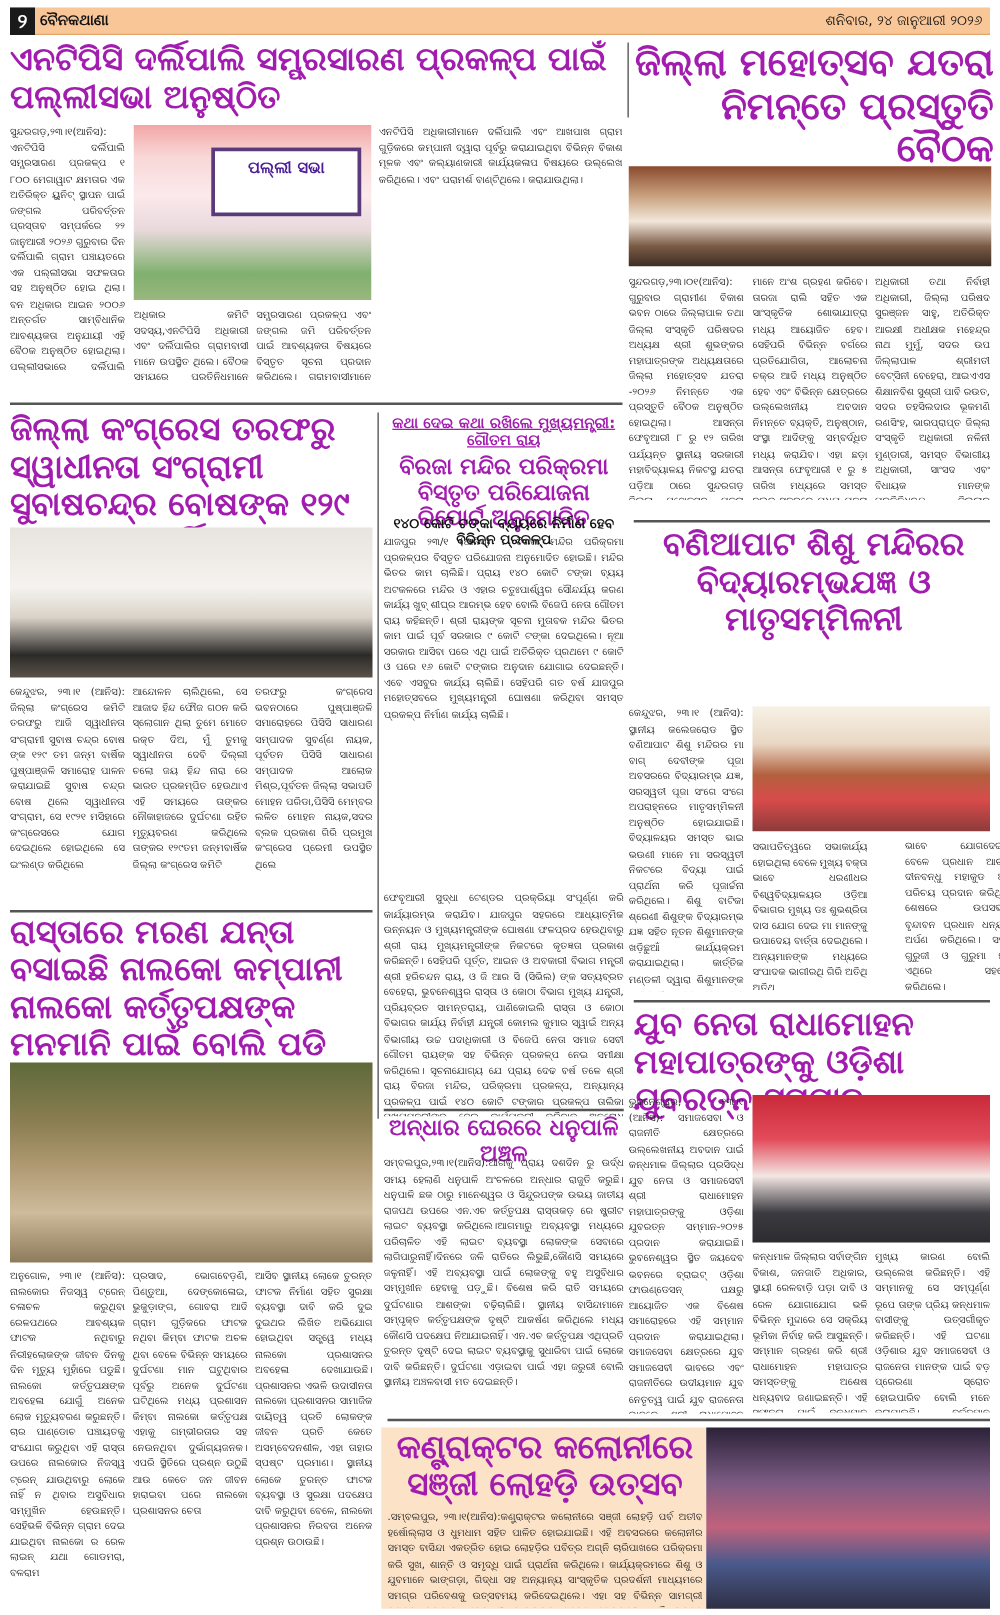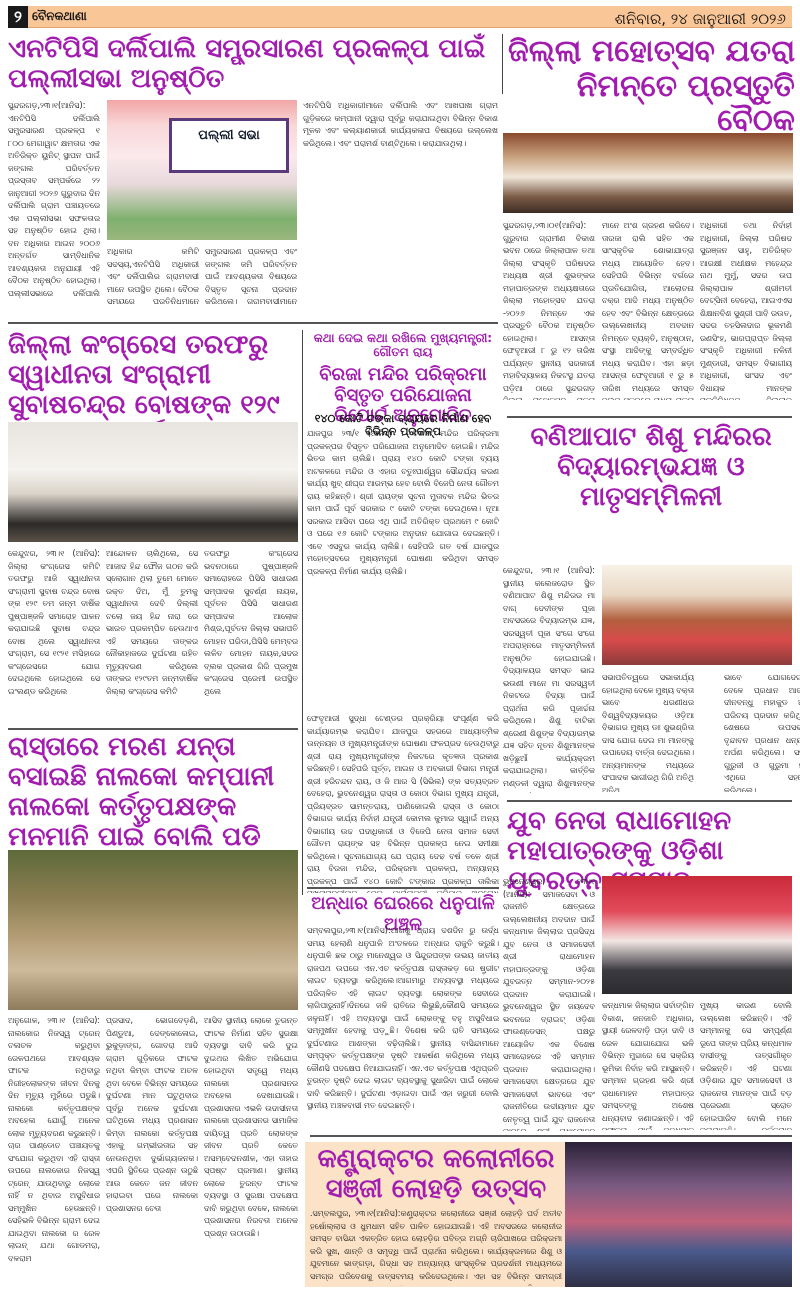--- a/index.html
+++ b/index.html
@@ -1,40 +1,40 @@
 <!DOCTYPE html>
 <html><head>
 <meta charset="utf-8">
 <style>
   * { box-sizing: border-box; margin: 0; padding: 0; }
   body { width: 800px; height: 1292px; background: #fff; font-family: "DejaVu Sans", sans-serif; color: #111; position: relative; overflow: hidden; }
   .masthead { position: absolute; left: 8px; top: 6px; width: 784px; height: 22px; background: #f9c697; border-bottom: 1px solid #e2a56c; }
   .page-num { position: absolute; left: 0; top: 0; width: 20px; height: 22px; background: #1a1a1a; color: #fff; font-weight: bold; font-size: 16px; text-align: center; line-height: 22px; }
   .paper-name { position: absolute; left: 24px; top: 3px; font-size: 12px; font-weight: bold; }
-  .paper-date { position: absolute; right: 6px; top: 4px; font-size: 15px; }
+  .paper-date { position: absolute; right: 6px; top: 4px; font-size: 11px; }
   .headline { position: absolute; font-weight: bold; color: #a21caf; line-height: 1.15; }
   .h-xl { font-size: 30px; }
   .h-lg { font-size: 26px; }
   .h-md { font-size: 18px; }
   .h-sm { font-size: 12px; }
   .col-text { position: absolute; font-size: 8px; line-height: 12.5px; color: #222; text-align: justify; overflow: hidden; }
   .photo { position: absolute; overflow: hidden; }
   .rule { position: absolute; background: #555; height: 2px; }
   .vrule { position: absolute; background: #444; width: 1px; }
   .boxed { position: absolute; background: #fce2c6; }
   
   .ph-pallisabha { background: linear-gradient(180deg,#f2a6a6 0%,#f9d7d7 18%,#fbe9ec 40%,#e9d9dc 60%,#7fb06e 85%,#9ab77f 100%); }
   .ph-banner { position:absolute; right:8px; top:18px; width:120px; height:55px; background:#fff; border:3px solid #5a3a7a; }
   .ph-meeting { background: linear-gradient(180deg,#8a4a2e 0%,#c9a27f 30%,#f1e7da 55%,#7a5a45 80%,#3e2d24 100%); }
   .ph-congress { background: linear-gradient(180deg,#e8e4df 0%,#f5f3ef 40%,#d9d2c8 60%,#2c2a28 85%,#5a5248 100%); }
   .ph-school { background: linear-gradient(180deg,#f7f2e6 0%,#e9d7c4 30%,#b2603e 55%,#d84b4b 75%,#8c3b3b 100%); }
   .ph-road { background: linear-gradient(180deg,#5e6a3a 0%,#8b7e52 30%,#b59e77 55%,#cdbb9c 75%,#8e7b5c 100%); }
   .ph-award { background: linear-gradient(180deg,#c92a3a 0%,#e34b5a 30%,#f3e7e4 55%,#3b3a40 80%,#2b2b30 100%); }
   .ph-lohri { background: linear-gradient(180deg,#2b2238 0%,#7a5a82 30%,#c0627c 55%,#4a5a8c 75%,#2f2f45 100%); }
-  .banner-text { position:absolute; left:0; right:0; top:6px; text-align:center; font-size:13px; font-weight:bold; color:#0f172a; }
+  .banner-text { position:absolute; left:0; right:0; top:6px; text-align:center; font-size:13px; font-weight:bold; color:#4c1d95; }
   .caption-sub { position:absolute; font-size:11px; font-weight:bold; }
 </style>
 </head>
 <body>
 
 <div class="masthead">
   <div class="page-num">୨</div>
   <div class="paper-name">ବୈନକଥାଣା</div>
   <div class="paper-date">ଶନିବାର, ୨୪ ଜାନୁଆରୀ ୨୦୨୬</div>
 </div>
@@ -61,21 +61,21 @@
 <div class="rule" style="left:8px;top:322px;width:490px;"></div>
 
 <div class="headline h-lg" style="left:8px;top:330px;width:290px;">ଜିଲ୍ଲା କଂଗ୍ରେସ ତରଫରୁ ସ୍ୱାଧୀନତା ସଂଗ୍ରାମୀ ସୁବାଷଚନ୍ଦ୍ର ବୋଷଙ୍କ ୧୨୯ ତମ ଜନ୍ମ ବାର୍ଷିକ ପାଳନ</div>
 <div class="photo ph-congress" style="left:8px;top:422px;width:290px;height:120px;"></div>
 <div class="col-text" style="left:8px;top:548px;width:92px;height:150px;">କେନ୍ଦୁଝର, ୨୩।୧ (ଆନିସ): ଜିଲ୍ଲା କଂଗ୍ରେସ କମିଟି ତରଫରୁ ଆଜି ସ୍ୱାଧୀନତା ସଂଗ୍ରାମୀ ସୁବାଷ ଚନ୍ଦ୍ର ବୋଷ ଙ୍କ ୧୨୯ ତମ ଜନ୍ମ ବାର୍ଷିକ ପୁଷ୍ପାଞ୍ଜଳି ସମାରୋହ ପାଳନ କରାଯାଇଛି ସୁବାଷ ଚନ୍ଦ୍ର ବୋଷ ଥିଲେ ସ୍ୱାଧୀନତା ସଂଗ୍ରାମ, ସେ ୧୯୨୧ ମସିହାରେ କଂଗ୍ରେସରେ ଯୋଗ ଦେଇଥିଲେ ହୋଇଥିଲେ ସେ ଇଂଲଣ୍ଡ କରିଥିଲେ</div>
 <div class="col-text" style="left:106px;top:548px;width:92px;height:150px;">ଆନ୍ଦୋଳନ ଚାଲିଥିଲେ, ସେ ଆଜାଦ ହିନ୍ଦ ଫୌଜ ଗଠନ କରି ସ୍ଲୋଗାନ ଥିଲା ତୁମେ ମୋତେ ରକ୍ତ ଦିଅ, ମୁଁ ତୁମକୁ ସ୍ୱାଧୀନତା ଦେବି ଦିଲ୍ଲୀ ଚଲୋ ଜୟ ହିନ୍ଦ ନାରା ରେ ଭାରତ ପ୍ରକମ୍ପିତ ହେଉଥାଏ ଏହି ସମୟରେ ତାଙ୍କର ନୌକାହାଜରେ ଦୁର୍ଘଟଣା ରହିତ ମୃତ୍ୟୁବରଣ କରିଥିଲେ ତାଙ୍କର ୧୨୯ତମ ଜନ୍ମବାର୍ଷିକ ଜିଲ୍ଲା କଂଗ୍ରେସ କମିଟି</div>
 <div class="col-text" style="left:204px;top:548px;width:94px;height:150px;">ତରଫରୁ କଂଗ୍ରେସ ଭବନଠାରେ ପୁଷ୍ପାଞ୍ଜଳି ସମାରୋହରେ ପିସିସି ସାଧାରଣ ସମ୍ପାଦକ ସୁବର୍ଣ୍ଣ ନାୟକ, ପୂର୍ବତନ ପିସିସି ସାଧାରଣ ସମ୍ପାଦକ ଆଲୋକ ମିଶ୍ର,ପୂର୍ବତନ ଜିଲ୍ଲା ସଭାପତି ମୋହନ ପରିଡା,ପିସିସି ମେମ୍ବର ଲଳିତ ମୋହନ ନାୟକ,ସଦର ବ୍ଲକ ପ୍ରକାଶ ଗିରି ପ୍ରମୁଖ କଂଗ୍ରେସ ପ୍ରେମୀ ଉପସ୍ଥିତ ଥିଲେ</div>
 
 <div class="vrule" style="left:302px;top:330px;height:565px;"></div>
 
-<div class="headline h-sm" style="left:307px;top:332px;width:192px;text-align:center;">କଥା ଦେଇ କଥା ରଖିଲେ ମୁଖ୍ୟମନ୍ତ୍ରୀ: ଗୌତମ ରାୟ</div>
+<div class="headline h-sm" style="left:307px;top:332px;width:192px;text-align:center;text-decoration:underline;">କଥା ଦେଇ କଥା ରଖିଲେ ମୁଖ୍ୟମନ୍ତ୍ରୀ: ଗୌତମ ରାୟ</div>
 <div class="headline h-md" style="left:307px;top:364px;width:192px;text-align:center;">ବିରଜା ମନ୍ଦିର ପରିକ୍ରମା ବିସ୍ତୃତ ପରିଯୋଜନା ରିପୋର୍ଟ ଅନୁମୋଦିତ</div>
 <div class="caption-sub" style="left:307px;top:412px;width:192px;text-align:center;">୧୪୦ କୋଟି ଟଙ୍କା ବ୍ୟୟରେ ନିର୍ମାଣ ହେବ ବିଭିନ୍ନ ପ୍ରକଳ୍ପ</div>
 <div class="col-text" style="left:307px;top:428px;width:192px;height:285px;">ଯାଜପୁର ୨୩/୧ (ଆନିସ) : ବିରଜା ମନ୍ଦିର ପରିକ୍ରମା ପ୍ରକଳ୍ପର ବିସ୍ତୃତ ପରିଯୋଜନା ଅନୁମୋଦିତ ହୋଇଛି। ମନ୍ଦିର ଭିତର କାମ ଚାଲିଛି। ପ୍ରାୟ ୧୪୦ କୋଟି ଟଙ୍କା ବ୍ୟୟ ଅଟକଳରେ ମନ୍ଦିର ଓ ଏହାର ଚତୁଃପାର୍ଶ୍ୱର ସୌନ୍ଦର୍ଯ୍ୟ କରଣ କାର୍ଯ୍ୟ ଖୁବ୍ ଶୀଘ୍ର ଆରମ୍ଭ ହେବ ବୋଲି ବିଜେପି ନେତା ଗୌତମ ରାୟ କହିଛନ୍ତି। ଶ୍ରୀ ରାୟଙ୍କ ସୂଚନା ମୁତାବକ ମନ୍ଦିର ଭିତର କାମ ପାଇଁ ପୂର୍ବ ସରକାର ୯ କୋଟି ଟଙ୍କା ଦେଇଥିଲେ। ନୂଆ ସରକାର ଆସିବା ପରେ ଏଥି ପାଇଁ ଅତିରିକ୍ତ ପ୍ରଥମେ ୯ କୋଟି ଓ ପରେ ୧୬ କୋଟି ଟଙ୍କାର ଅନୁଦାନ ଯୋଗାଇ ଦେଇଛନ୍ତି। ଏବେ ଏସବୁର କାର୍ଯ୍ୟ ଚାଲିଛି। ସେହିପରି ଗତ ବର୍ଷ ଯାଜପୁର ମହୋତ୍ସବରେ ମୁଖ୍ୟମନ୍ତ୍ରୀ ଘୋଷଣା କରିଥିବା ସମସ୍ତ ପ୍ରକଳ୍ପ ନିର୍ମାଣ କାର୍ଯ୍ୟ ଚାଲିଛି।</div>
 <div class="col-text" style="left:307px;top:713px;width:192px;height:180px;">ଫେବୃଆରୀ ସୁଦ୍ଧା ଟେଣ୍ଡର ପ୍ରକ୍ରିୟା ସଂପୂର୍ଣ୍ଣ କରି କାର୍ଯ୍ୟାରମ୍ଭ କରାଯିବ। ଯାଜପୁର ସହରରେ ଆଧ୍ୟାତ୍ମିକ ଉନ୍ନୟନ ଓ ମୁଖ୍ୟମନ୍ତ୍ରୀଙ୍କ ଘୋଷଣା ଫଳପ୍ରଦ ହେଉଥିବାରୁ ଶ୍ରୀ ରାୟ ମୁଖ୍ୟମନ୍ତ୍ରୀଙ୍କ ନିକଟରେ କୃତଜ୍ଞତା ପ୍ରକାଶ କରିଛନ୍ତି। ସେହିପରି ପୂର୍ତ୍ତ, ଆଇନ ଓ ଅବକାରୀ ବିଭାଗ ମନ୍ତ୍ରୀ ଶ୍ରୀ ହରିଚନ୍ଦନ ରାୟ, ଓ ଜି ଆର ସି (ସିଭିଲ) ଙ୍କ ସତ୍ୟବ୍ରତ ବେହେରା, ଭୁବନେଶ୍ୱର ରାସ୍ତା ଓ କୋଠା ବିଭାଗ ମୁଖ୍ୟ ଯନ୍ତ୍ରୀ, ପ୍ରିୟବ୍ରତ ସାମନ୍ତରାୟ, ପାଣିକୋଇଲି ରାସ୍ତା ଓ କୋଠା ବିଭାଗର କାର୍ଯ୍ୟ ନିର୍ବାହୀ ଯନ୍ତ୍ରୀ କୋମଲ କୁମାର ସ୍ୱାଇଁ ଅନ୍ୟ ବିଭାଗୀୟ ଉଚ୍ଚ ପଦାଧିକାରୀ ଓ ବିଜେପି ନେତା ସମାଜ ସେବୀ ଗୌତମ ରାୟଙ୍କ ସହ ବିଭିନ୍ନ ପ୍ରକଳ୍ପ ନେଇ ସମୀକ୍ଷା କରିଥିଲେ। ସୂଚନାଯୋଗ୍ୟ ଯେ ପ୍ରାୟ ଦେଢ ବର୍ଷ ତଳେ ଶ୍ରୀ ରାୟ ବିରଜା ମନ୍ଦିର, ପରିକ୍ରମା ପ୍ରକଳ୍ପ, ଅନ୍ୟାନ୍ୟ ପ୍ରକଳ୍ପ ପାଇଁ ୧୪୦ କୋଟି ଟଙ୍କାର ପ୍ରକଳ୍ପ ତାଲିକା ମୁଖ୍ୟମନ୍ତ୍ରୀଙ୍କୁ ଦେଇ କାର୍ଯ୍ୟକରୀ କରିବାକୁ ଅନୁରୋଧ କରିଥିଲେ। ଶ୍ରୀ ରାୟ ଆଜି ଅପରାହ୍ନରେ ବିଞ୍ଝାରପୁର ବ୍ଲକ୍ ଚଡ଼ି ପଞ୍ଚାୟତକୁ ଏକ ସାମାଜିକ କାର୍ଯ୍ୟରେ ଯୋଗ ଦେବାକୁ ଆସିଥିବା ସମୟରେ ଗଣ ମାଧ୍ୟମକୁ ଏହି ସୂଚନା ଓ ଫଟୋ ଦେଇଥିଲେ।</div>
 
 <div class="rule" style="left:507px;top:416px;width:285px;"></div>
 
 <div class="headline h-lg" style="left:507px;top:422px;width:288px;text-align:center;">ବଣିଆପାଟ ଶିଶୁ ମନ୍ଦିରର ବିଦ୍ୟାରମ୍ଭଯଜ୍ଞ ଓ ମାତୃସମ୍ମିଳନୀ</div>
 <div class="col-text" style="left:503px;top:565px;width:92px;height:228px;">କେନ୍ଦୁଝର, ୨୩।୧ (ଆନିସ): ସ୍ଥାନୀୟ କଲେଜରୋଡ ସ୍ଥିତ ବଣିଆପାଟ ଶିଶୁ ମନ୍ଦିରର ମା ବାଗ୍ ଦେବୀଙ୍କ ପୂଜା ଅବସରରେ ବିଦ୍ୟାରମ୍ଭ ଯଜ୍ଞ, ସରସ୍ୱତୀ ପୂଜା ସଂଗେ ସଂଗେ ଅପରାହ୍ନରେ ମାତୃସମ୍ମିଳନୀ ଅନୁଷ୍ଠିତ ହୋଇଯାଇଛି। ବିଦ୍ୟାଳୟର ସମସ୍ତ ଭାଇ ଭଉଣୀ ମାନେ ମା ସରସ୍ୱତୀ ନିକଟରେ ବିଦ୍ୟା ପାଇଁ ପ୍ରାର୍ଥନା କରି ପୂଜାର୍ଚ୍ଚନା କରିଥିଲେ। ଶିଶୁ ବାଟିକା ଶ୍ରେଣୀ ଶିଶୁଙ୍କ ବିଦ୍ୟାରମ୍ଭ ଯଜ୍ଞ ସହିତ ନୂତନ ଶିଶୁମାନଙ୍କ ଖଡ଼ିଛୁଆଁ କାର୍ଯ୍ୟକ୍ରମ କରାଯାଇଥିଲା। କାର୍ତ୍ତିକ ମଣ୍ଡଳୀ ଦ୍ୱାରା ଶିଶୁମାନଙ୍କ ପାଇଙ୍କୀ ଯାତ୍ରା ବେଶ ମନ ମୁଗ୍ଧକର ଥିଲା। ମାତୃସମ୍ମିଳନୀରେ ପରିଚାଳନା ସମିତିର ସଭାପତି ଡ଼ଃ ଅନିଲ କୁମାର ଦାସଙ୍କ</div>
 <div class="photo ph-school" style="left:602px;top:565px;width:190px;height:100px;"></div>

